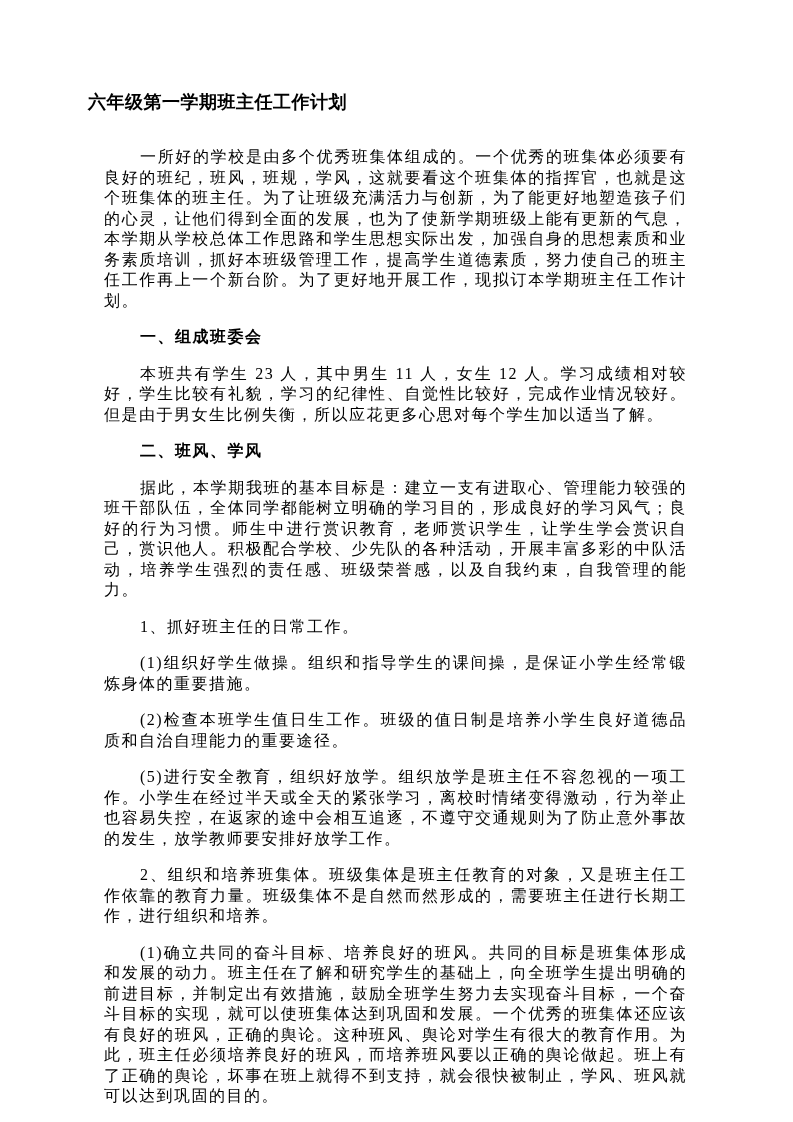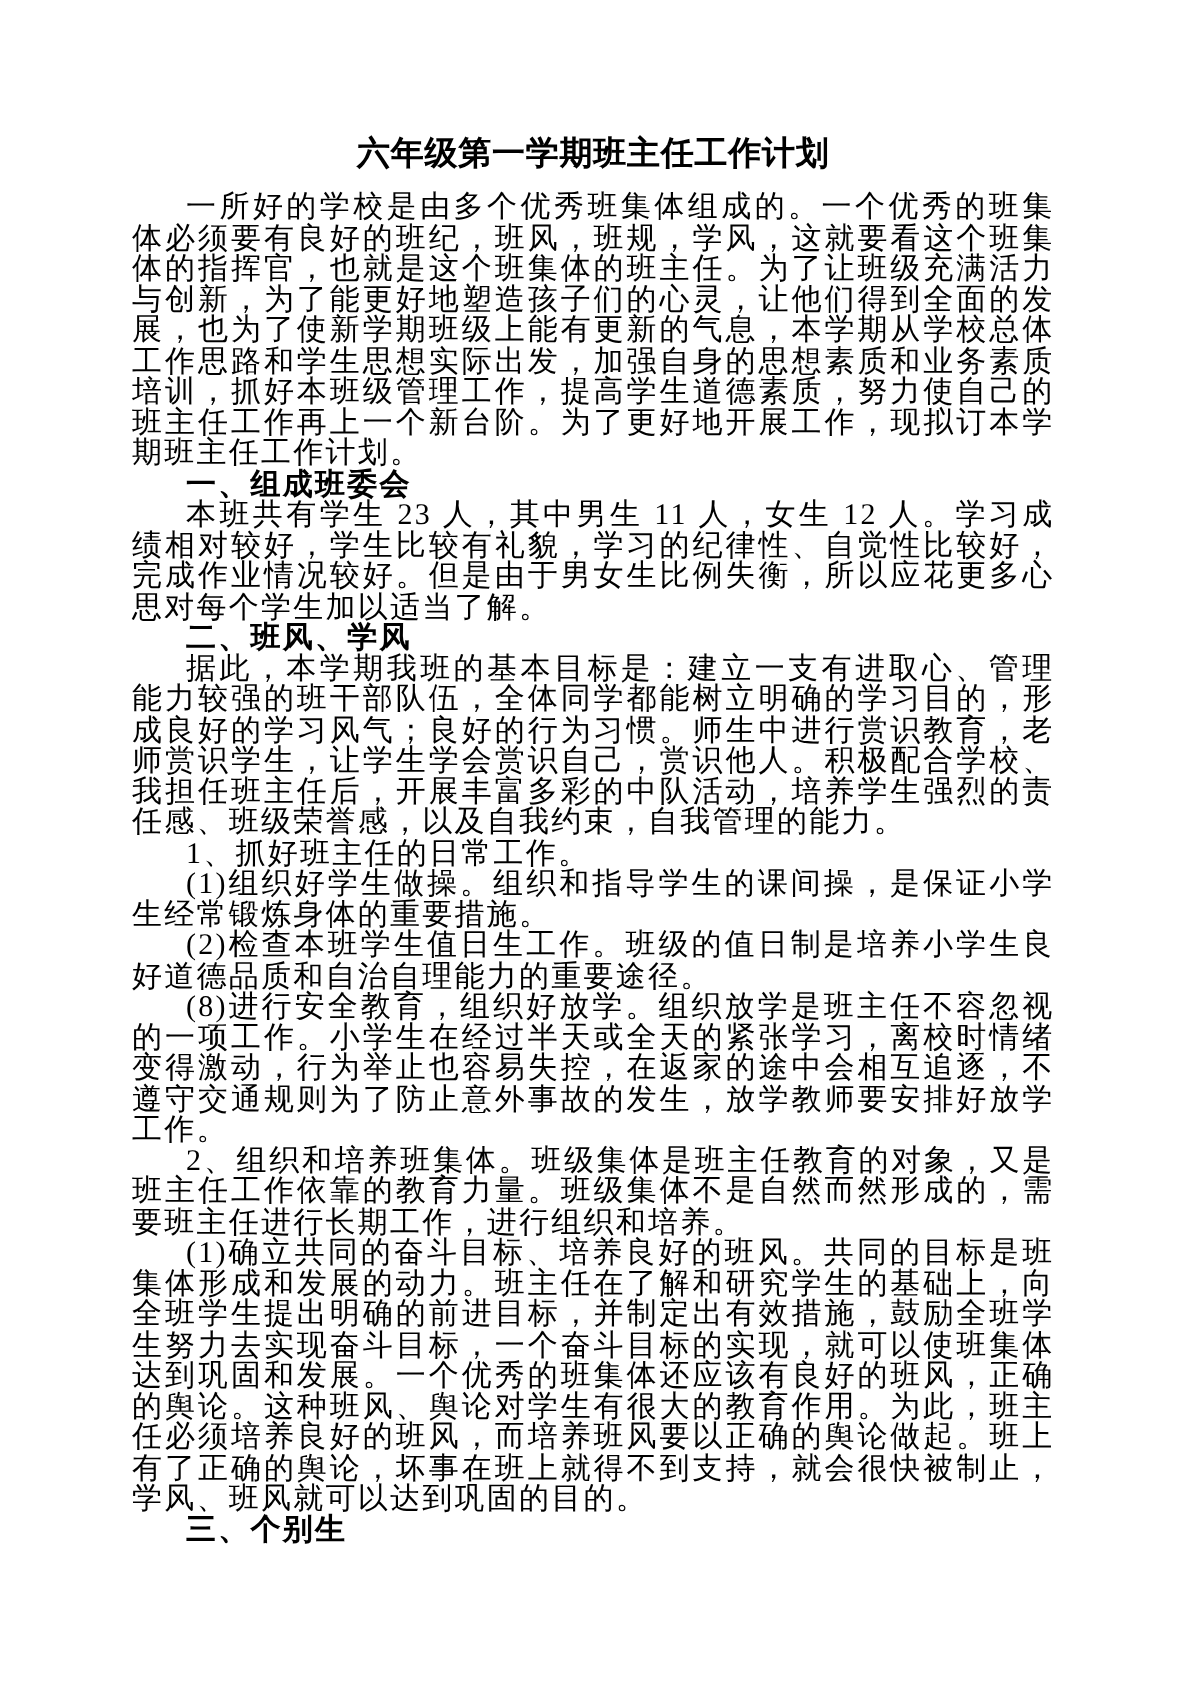--- a/index.html
+++ b/index.html
@@ -13,53 +13,52 @@
     height: 1122px;
     margin: 0 auto;
     background: #ffffff;
     box-sizing: border-box;
     padding: 90px 90px 0 88px;
     overflow: hidden;
     font-family: "Liberation Serif", "DejaVu Serif", serif;
     color: #000000;
   }
   .doc-title {
-    margin: 0 0 14px 0;
-    text-align: center;
-    font-size: 22px;
+    margin: 0 0 33px 0;
+    font-size: 18px;
     font-weight: bold;
     line-height: 24px;
     letter-spacing: 0.5px;
     white-space: nowrap;
   }
   .doc-body p {
-    margin: 0;
-    font-size: 20px;
+    margin: 16px;
+    font-size: 16px;
     line-height: 20.5px;
     text-align: justify;
     text-indent: 36px;
     letter-spacing: 1.5px;
     word-break: break-all;
   }
   .doc-body p.heading {
     font-weight: bold;
   }
 </style>
 </head>
 <body>
 
 <div class="page">
   <h1 class="doc-title">六年级第一学期班主任工作计划</h1>
   <div class="doc-body">
       <p class="paragraph">一所好的学校是由多个优秀班集体组成的。一个优秀的班集体必须要有良好的班纪，班风，班规，学风，这就要看这个班集体的指挥官，也就是这个班集体的班主任。为了让班级充满活力与创新，为了能更好地塑造孩子们的心灵，让他们得到全面的发展，也为了使新学期班级上能有更新的气息，本学期从学校总体工作思路和学生思想实际出发，加强自身的思想素质和业务素质培训，抓好本班级管理工作，提高学生道德素质，努力使自己的班主任工作再上一个新台阶。为了更好地开展工作，现拟订本学期班主任工作计划。</p>
       <p class="heading">一、组成班委会</p>
       <p class="paragraph">本班共有学生 23 人，其中男生 11 人，女生 12 人。学习成绩相对较好，学生比较有礼貌，学习的纪律性、自觉性比较好，完成作业情况较好。但是由于男女生比例失衡，所以应花更多心思对每个学生加以适当了解。</p>
       <p class="heading">二、班风、学风</p>
-      <p class="paragraph">据此，本学期我班的基本目标是：建立一支有进取心、管理能力较强的班干部队伍，全体同学都能树立明确的学习目的，形成良好的学习风气；良好的行为习惯。师生中进行赏识教育，老师赏识学生，让学生学会赏识自己，赏识他人。积极配合学校、我担任班主任后，开展丰富多彩的中队活动，培养学生强烈的责任感、班级荣誉感，以及自我约束，自我管理的能力。</p>
+      <p class="paragraph">据此，本学期我班的基本目标是：建立一支有进取心、管理能力较强的班干部队伍，全体同学都能树立明确的学习目的，形成良好的学习风气；良好的行为习惯。师生中进行赏识教育，老师赏识学生，让学生学会赏识自己，赏识他人。积极配合学校、少先队的各种活动，开展丰富多彩的中队活动，培养学生强烈的责任感、班级荣誉感，以及自我约束，自我管理的能力。</p>
       <p class="paragraph">1、抓好班主任的日常工作。</p>
       <p class="paragraph">(1)组织好学生做操。组织和指导学生的课间操，是保证小学生经常锻炼身体的重要措施。</p>
       <p class="paragraph">(2)检查本班学生值日生工作。班级的值日制是培养小学生良好道德品质和自治自理能力的重要途径。</p>
-      <p class="paragraph">(8)进行安全教育，组织好放学。组织放学是班主任不容忽视的一项工作。小学生在经过半天或全天的紧张学习，离校时情绪变得激动，行为举止也容易失控，在返家的途中会相互追逐，不遵守交通规则为了防止意外事故的发生，放学教师要安排好放学工作。</p>
+      <p class="paragraph">(5)进行安全教育，组织好放学。组织放学是班主任不容忽视的一项工作。小学生在经过半天或全天的紧张学习，离校时情绪变得激动，行为举止也容易失控，在返家的途中会相互追逐，不遵守交通规则为了防止意外事故的发生，放学教师要安排好放学工作。</p>
       <p class="paragraph">2、组织和培养班集体。班级集体是班主任教育的对象，又是班主任工作依靠的教育力量。班级集体不是自然而然形成的，需要班主任进行长期工作，进行组织和培养。</p>
       <p class="paragraph">(1)确立共同的奋斗目标、培养良好的班风。共同的目标是班集体形成和发展的动力。班主任在了解和研究学生的基础上，向全班学生提出明确的前进目标，并制定出有效措施，鼓励全班学生努力去实现奋斗目标，一个奋斗目标的实现，就可以使班集体达到巩固和发展。一个优秀的班集体还应该有良好的班风，正确的舆论。这种班风、舆论对学生有很大的教育作用。为此，班主任必须培养良好的班风，而培养班风要以正确的舆论做起。班上有了正确的舆论，坏事在班上就得不到支持，就会很快被制止，学风、班风就可以达到巩固的目的。</p>
       <p class="heading">三、个别生</p>
     </div>
 </div>
 
 </body></html>

